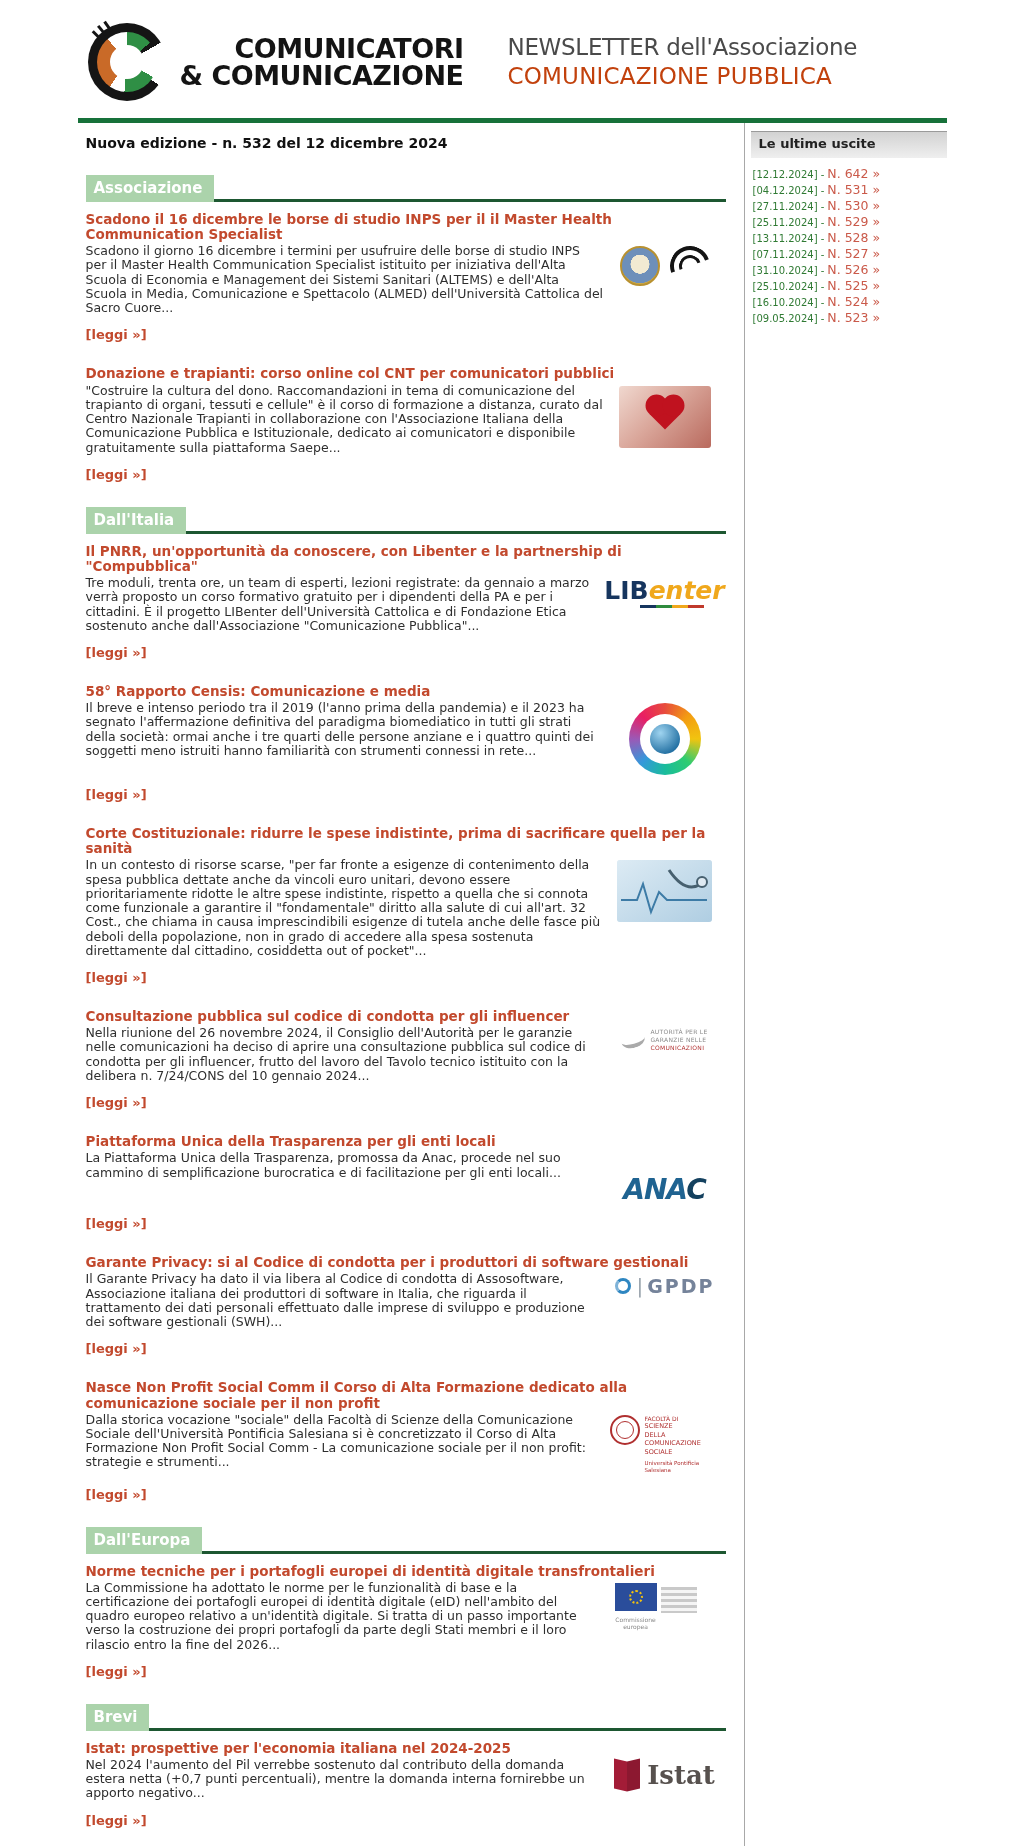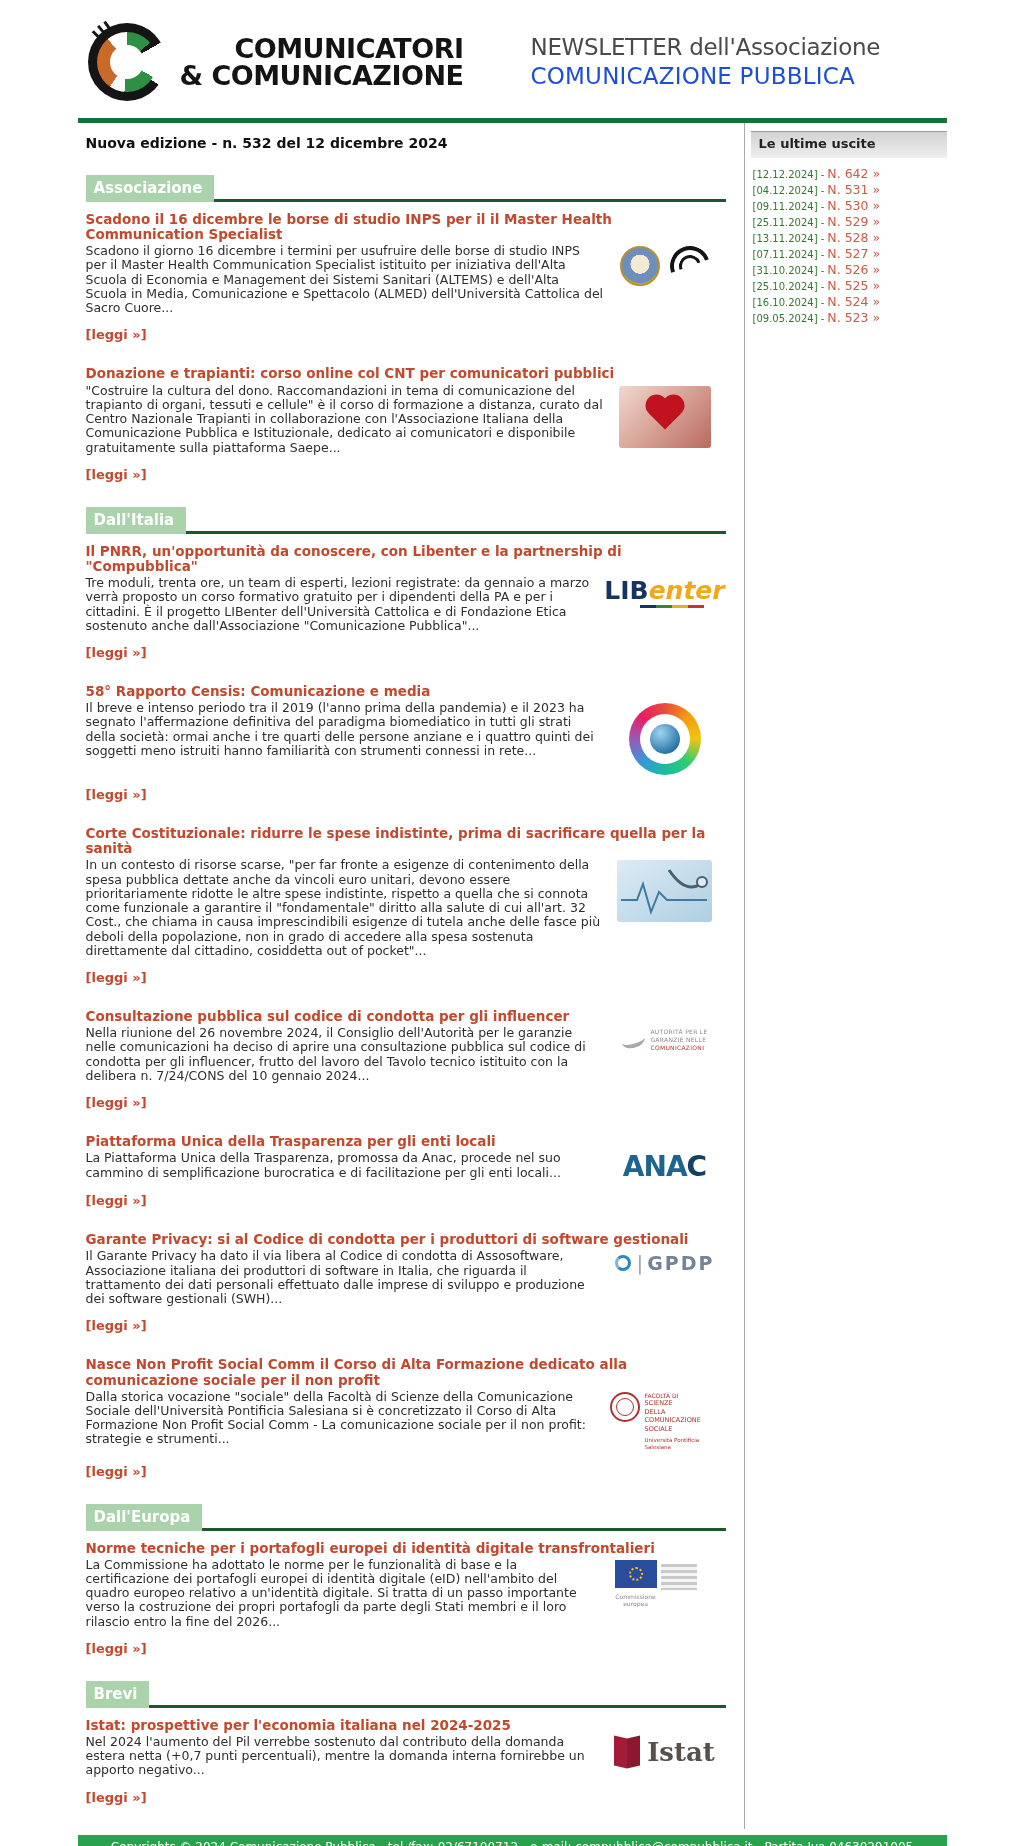--- a/index.html
+++ b/index.html
@@ -12,22 +12,22 @@
   .logo-outer { position:absolute; inset:0; border-radius:50%;
     background:conic-gradient(from 8deg,#151515 0 52deg,transparent 52deg 118deg,#151515 118deg 360deg); }
   .logo-inner { position:absolute; inset:9px; border-radius:50%;
     background:conic-gradient(from 0deg,#2f8f45 0 50deg,transparent 50deg 120deg,#2f8f45 120deg 185deg,#fff 185deg 215deg,#c96a28 215deg 320deg,#fff 320deg 360deg); }
   .logo-hole { position:absolute; inset:22px; border-radius:50%; background:#fff; }
   .logo-tick { position:absolute; width:12px; height:3px; background:#151515; }
   .t1 { top:2px; left:14px; transform:rotate(55deg); }
   .t2 { top:6px; left:8px;  transform:rotate(50deg); }
   .t3 { top:11px; left:3px; transform:rotate(45deg); }
   .wordmark { margin-left:14px; font-weight:900; font-size:27px; line-height:1.0; letter-spacing:-0.5px; color:#141414;text-align:right; }
-  .nl-title { margin-left:67px; color:#4a4a4a; font-size:23px; line-height:1.25; letter-spacing:-0.3px; }
-  .nl-title .l2 { color:#1d4ed8; letter-spacing:0.2px; }
+  .nl-title { margin-left:44px; color:#4a4a4a; font-size:23px; line-height:1.25; letter-spacing:-0.3px; }
+  .nl-title .l2 { color:#c2410c; letter-spacing:0.2px; }
 
   .topbar { height:5px; background:#17713a; margin-top:8px; }
 
   
   .cols { display:flex; align-items:stretch; }
   main { flex:1; padding:8px 18px 0 8px; min-width:0; }
   .vdivider { width:1px; background:#a8a8a8; }
   aside { width:202px; padding:8px 0 0 6px; }
 
   .edition { font-size:14px; font-weight:bold; color:#111; margin:4px 0 2px 0; }
@@ -73,21 +73,21 @@
   .img-censis::after  { content:""; position:absolute; inset:21px; border-radius:50%;
     background:radial-gradient(circle at 35% 30%, #9fd4f0, #2471a3 75%); }
 
   .img-corte { border-radius:3px; overflow:hidden; line-height:0; }
 
   .img-agcom { display:flex; align-items:center; gap:5px; }
   .agcom-swoosh { width:24px; height:16px; border-radius:50%; border-bottom:4px solid #aaa; transform:rotate(-15deg); flex:0 0 auto; }
   .agcom-text { font-size:6px; line-height:1.3; color:#8a8a8a; letter-spacing:0.3px; }
   .agcom-text .red { color:#b23333; }
 
-  .img-anac { font-size:28px; font-weight:bold; color:#1f6391; letter-spacing:-1px; line-height:1; }
+  .img-anac { font-size:28px; font-weight:bold; font-style:italic; color:#1f6391; letter-spacing:-1px; line-height:1;margin-top:23px; }
   .img-anac .dark { color:#14415f; }
 
   .img-gpdp { display:flex; align-items:center; }
   .gpdp-ic { width:16px; height:16px; border:3px solid #2e86c1; border-left-color:#7fb3d8; border-radius:50%; flex:0 0 auto; }
   .gpdp-bar { color:#9aa4ad; font-size:20px; margin:0 4px 0 6px; font-weight:normal; }
   .gpdp-tx { color:#75839a; font-weight:bold; font-size:19px; letter-spacing:2px; }
 
   .img-ups { display:flex; align-items:flex-start; gap:5px; width:110px; }
   .ups-crest { width:30px; height:30px; border-radius:50%; border:2px solid #b03030; position:relative; flex:0 0 auto; }
   .ups-crest::before { content:""; position:absolute; inset:4px; border:1px solid #b03030; border-radius:50%; }
@@ -351,21 +351,21 @@
 
     </main>
 
     <div class="vdivider"></div>
 
     <aside>
       <div class="aside-hd">Le ultime uscite</div>
       <ul class="ed-list">
         <li><span class="ed-date">[12.12.2024] -</span><a class="ed-num">N. 642 »</a></li>
         <li><span class="ed-date">[04.12.2024] -</span><a class="ed-num">N. 531 »</a></li>
-        <li><span class="ed-date">[09.11.2024] -</span><a class="ed-num">N. 530 »</a></li>
+        <li><span class="ed-date">[27.11.2024] -</span><a class="ed-num">N. 530 »</a></li>
         <li><span class="ed-date">[25.11.2024] -</span><a class="ed-num">N. 529 »</a></li>
         <li><span class="ed-date">[13.11.2024] -</span><a class="ed-num">N. 528 »</a></li>
         <li><span class="ed-date">[07.11.2024] -</span><a class="ed-num">N. 527 »</a></li>
         <li><span class="ed-date">[31.10.2024] -</span><a class="ed-num">N. 526 »</a></li>
         <li><span class="ed-date">[25.10.2024] -</span><a class="ed-num">N. 525 »</a></li>
         <li><span class="ed-date">[16.10.2024] -</span><a class="ed-num">N. 524 »</a></li>
         <li><span class="ed-date">[09.05.2024] -</span><a class="ed-num">N. 523 »</a></li>
       </ul>
     </aside>
   </div>

